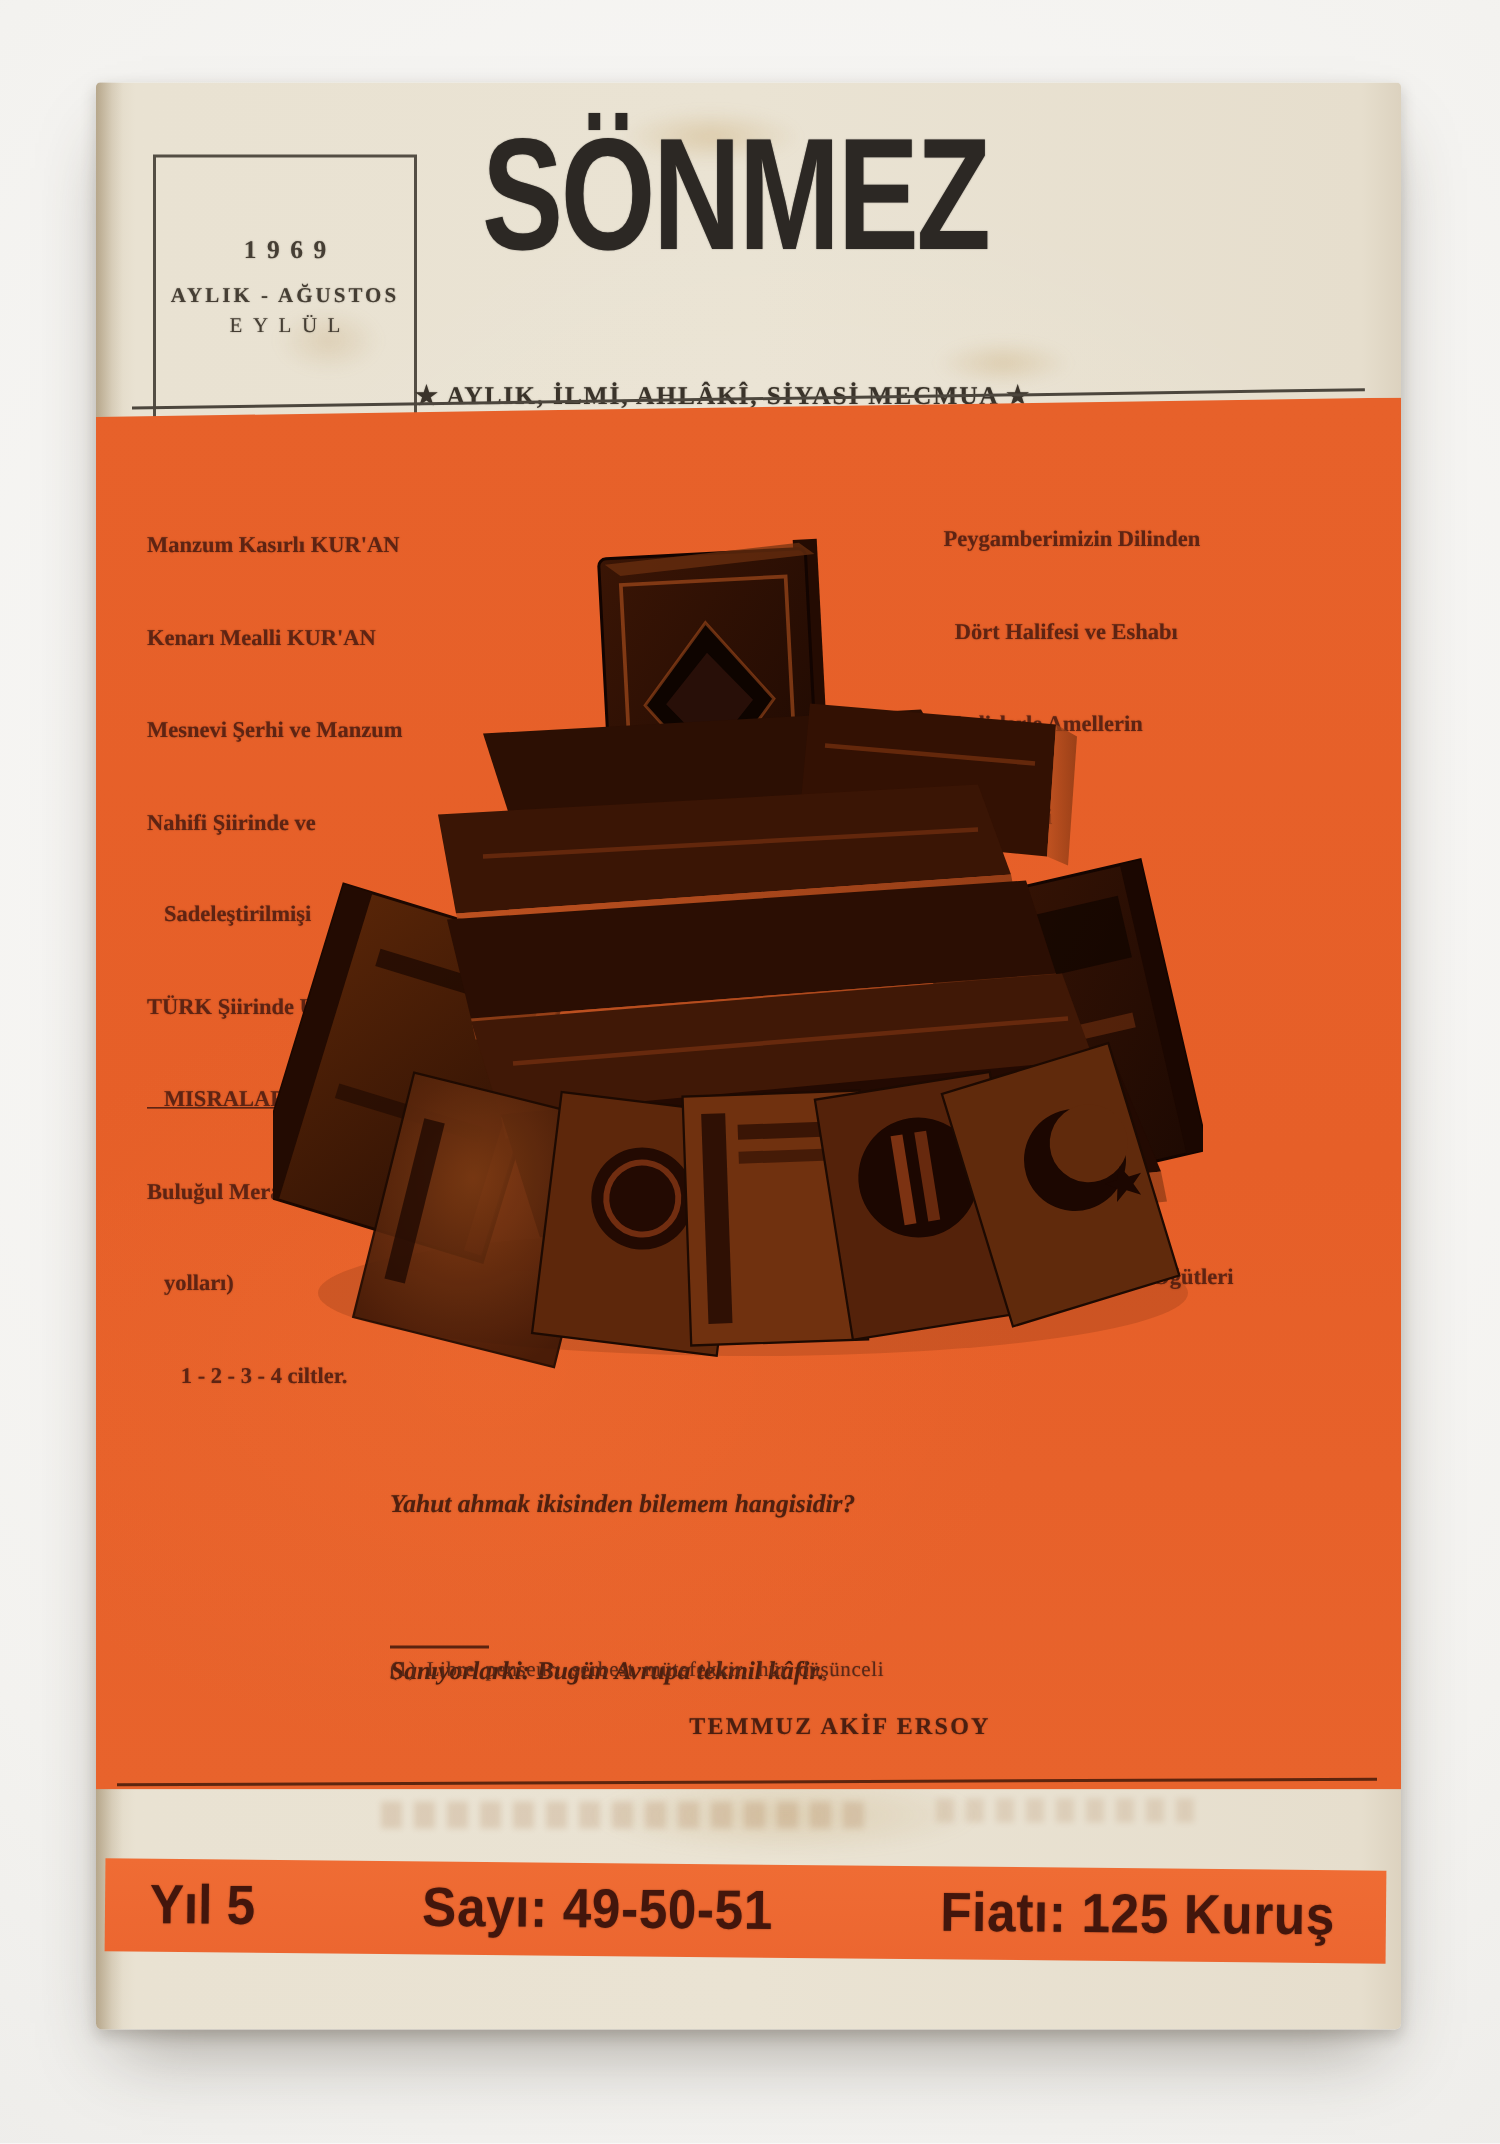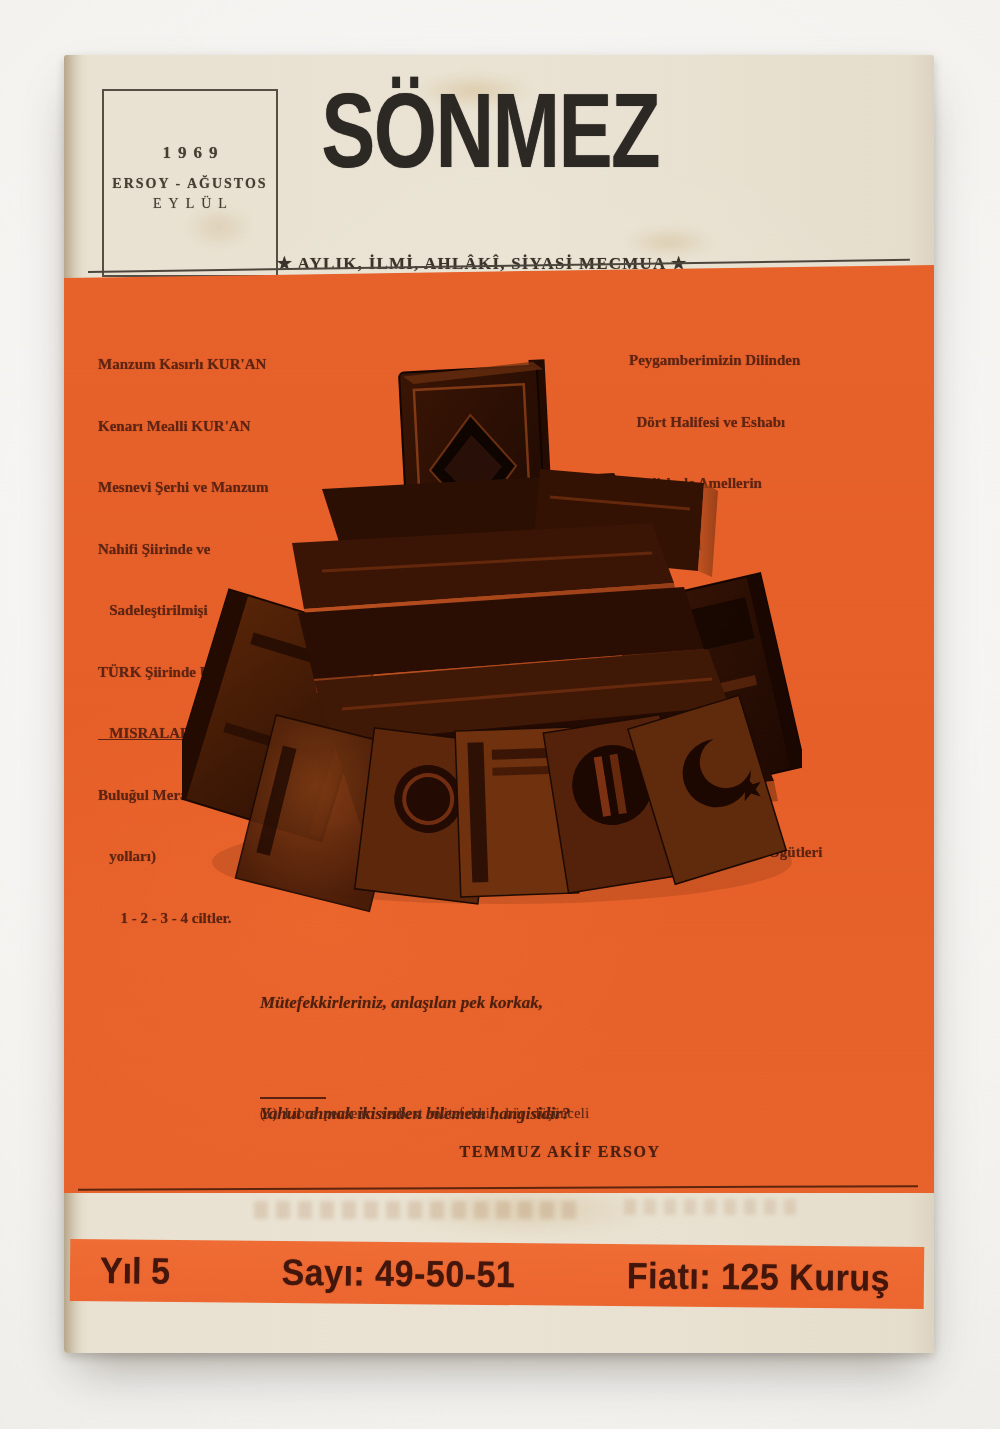--- a/index.html
+++ b/index.html
@@ -21,21 +21,21 @@
     background:linear-gradient(90deg, rgba(120,95,55,.38), rgba(120,95,55,.10) 60%, transparent);
     border-radius:3px 0 0 4px;}
   .stain{position:absolute;border-radius:50%;filter:blur(4px);pointer-events:none;}
   .stain.s1{left:350px;top:18px;width:120px;height:36px;background:radial-gradient(closest-side, rgba(190,150,80,.30), transparent);}
   .stain.s2{left:560px;top:172px;width:90px;height:30px;background:radial-gradient(closest-side, rgba(185,145,75,.26), transparent);}
   .stain.s3{left:330px;top:1128px;width:260px;height:54px;background:radial-gradient(closest-side, rgba(180,140,70,.22), transparent);}
   .stain.s4{left:120px;top:150px;width:70px;height:44px;background:radial-gradient(closest-side, rgba(175,135,70,.20), transparent);}
 
   
   .date-box{
-    position:absolute;left:38px;top:34px;width:172px;height:184px;
+    position:absolute;left:38px;top:48px;width:172px;height:184px;
     border:2px solid #544e44;color:#453e34;text-align:center;
   }
   .date-year{margin-top:52px;font-size:17px;font-weight:bold;letter-spacing:7px;text-indent:7px;}
   .date-months{margin-top:13px;font-size:14px;font-weight:bold;letter-spacing:2px;}
   .date-months2{margin-top:4px;font-size:14px;font-weight:normal;letter-spacing:7px;text-indent:7px;}
   .date-box *{text-shadow:0 0 1px rgba(70,60,45,.55);}
 
   .masthead{position:absolute;left:212px;top:20px;width:412px;height:200px;text-align:center;}
   .masthead-title{
     position:absolute;top:2px;left:0;right:0;
@@ -117,21 +117,21 @@
 
 <div class="magazine">
   <div class="spine-shade"></div>
   <div class="stain s1"></div>
   <div class="stain s2"></div>
   <div class="stain s3"></div>
   <div class="stain s4"></div>
 
   <div class="date-box">
     <div class="date-year">1969</div>
-    <div class="date-months">ERSOY - AĞUSTOS</div>
+    <div class="date-months">AYLIK - AĞUSTOS</div>
     <div class="date-months2">EYLÜL</div>
   </div>
 
   <div class="masthead">
     <div class="masthead-title">SÖNMEZ</div>
     <div class="masthead-sub">★ AYLIK, İLMİ, AHLÂKÎ, SİYASİ MECMUA ★</div>
   </div>
 
 
   <div class="header-rule"></div>
@@ -258,21 +258,20 @@
         <g transform="rotate(-17 525 436)">
           <rect x="468" y="352" width="116" height="162" fill="#602a0c" stroke="#1d0a02" stroke-width="1.5"></rect>
           <circle cx="540" cy="420" r="34" fill="#1c0701"></circle>
           <circle cx="552" cy="412" r="26" fill="#602a0c"></circle>
           <polygon points="560,428 566,440 578,440 568,448 572,460 560,452 548,460 552,448 542,440 554,440" fill="#1c0701" transform="scale(.7) translate(250 190)"></polygon>
         </g>
       </g>
     </svg>
 
     <div class="poem">
-      <div>Mütefekkirleriniz, anlaşılan pek korkak,</div>
       <div>Yahut ahmak ikisinden bilemem hangisidir?</div>
       <div>Sanıyorlarki: Bugün Avrupa tekmil kâfir.</div>
       <div>Mütedeyyin görünürsek diyecekler barbar</div>
       <div>Lipri pansör(1) geçinirsek, değişir belki nazar</div>
     </div>
     <div class="footnote-rule"></div>
     <div class="footnote">(1)   Libre penseur: serbest mütefekkir, hür düşünceli</div>
     <div class="poem-author">TEMMUZ AKİF ERSOY</div>
 
     <div class="panel-bottom-rule"></div>

